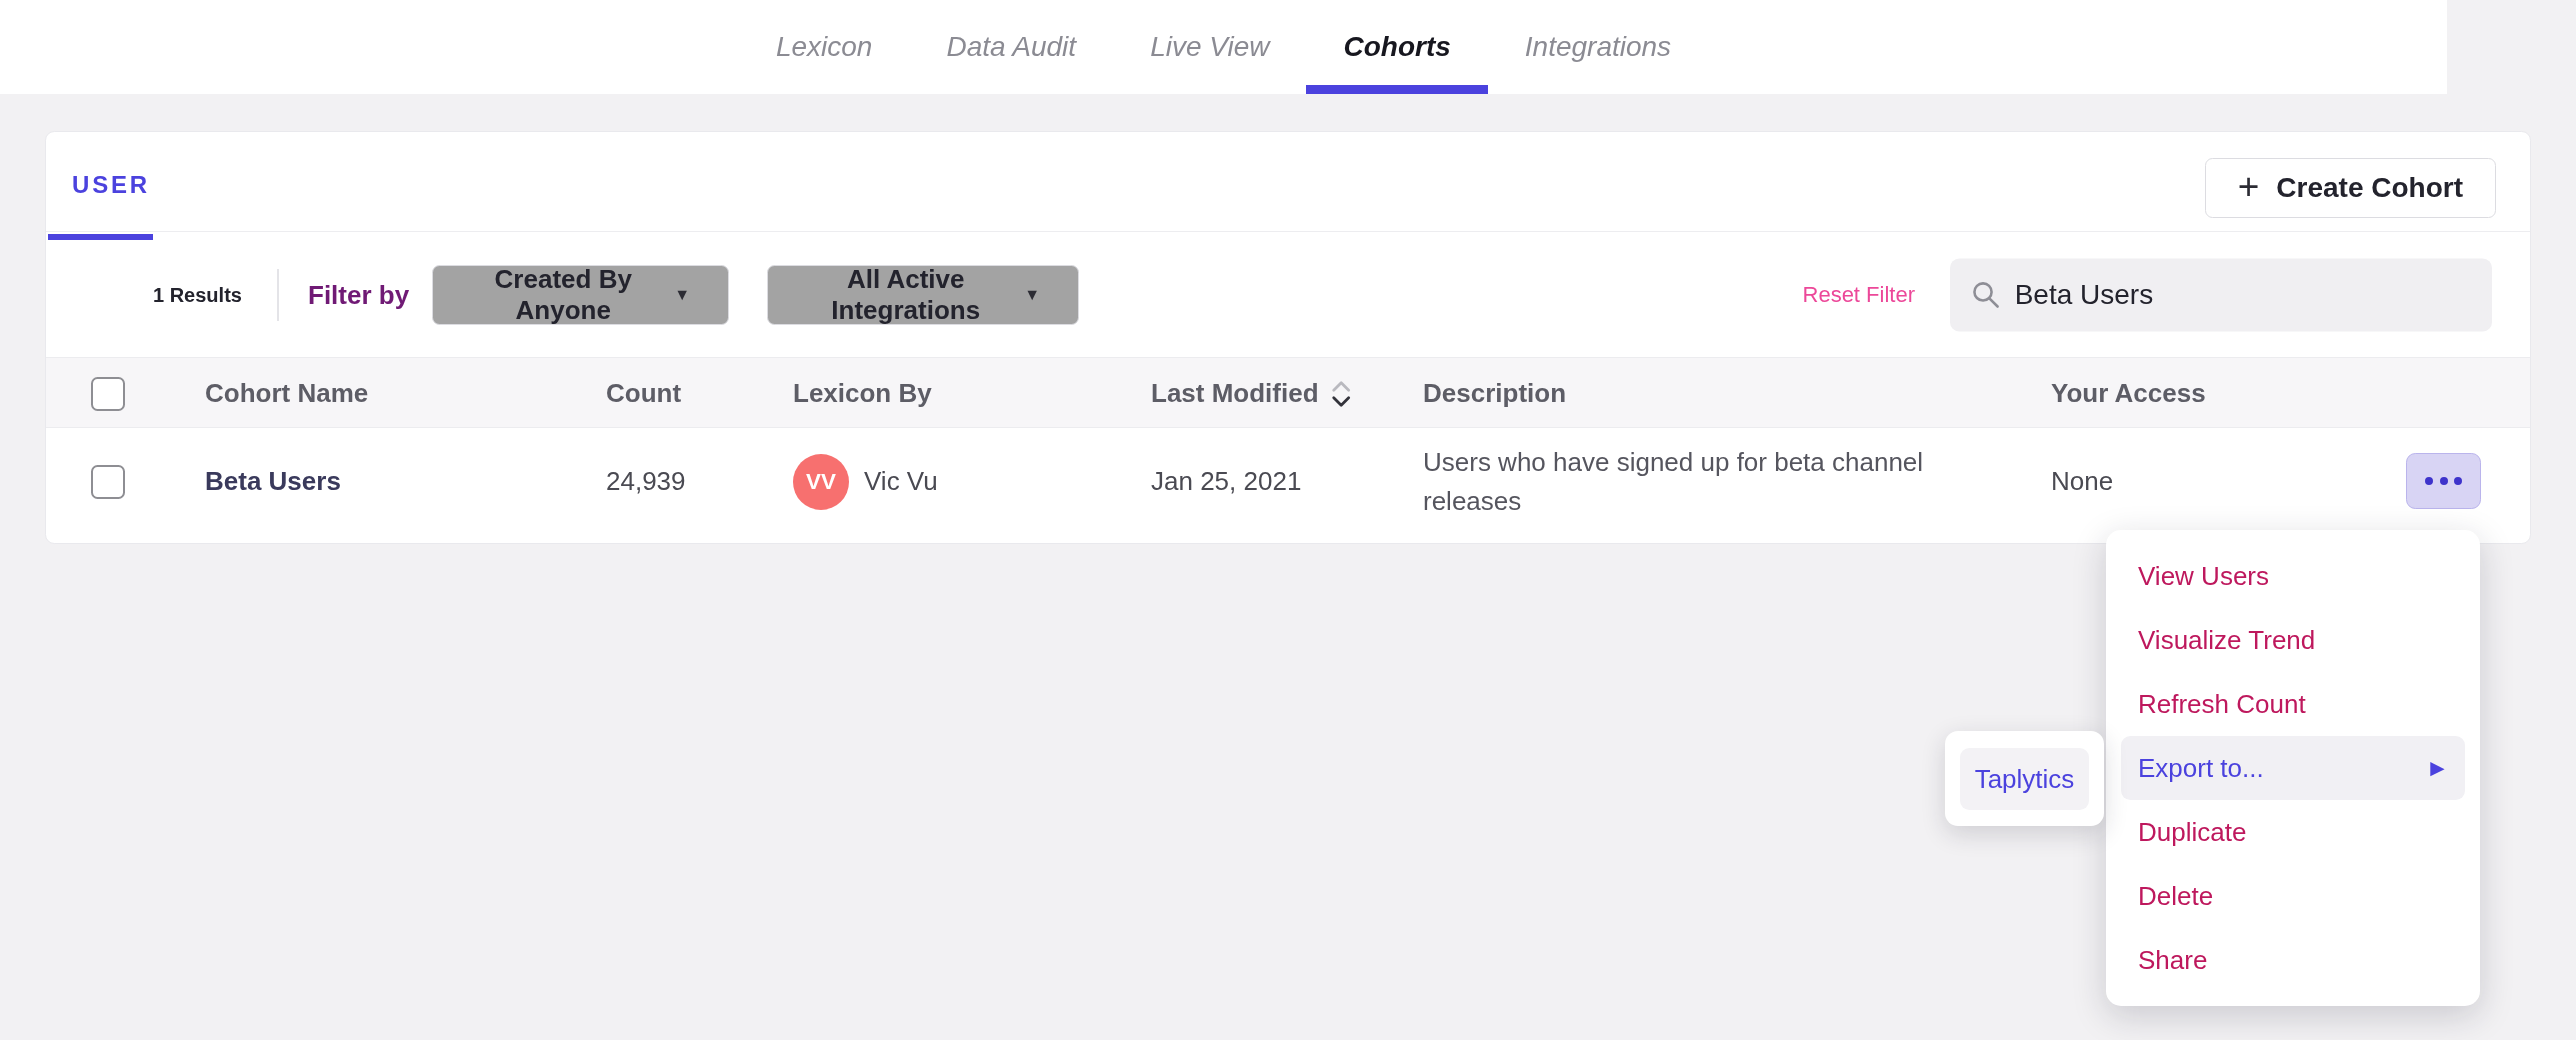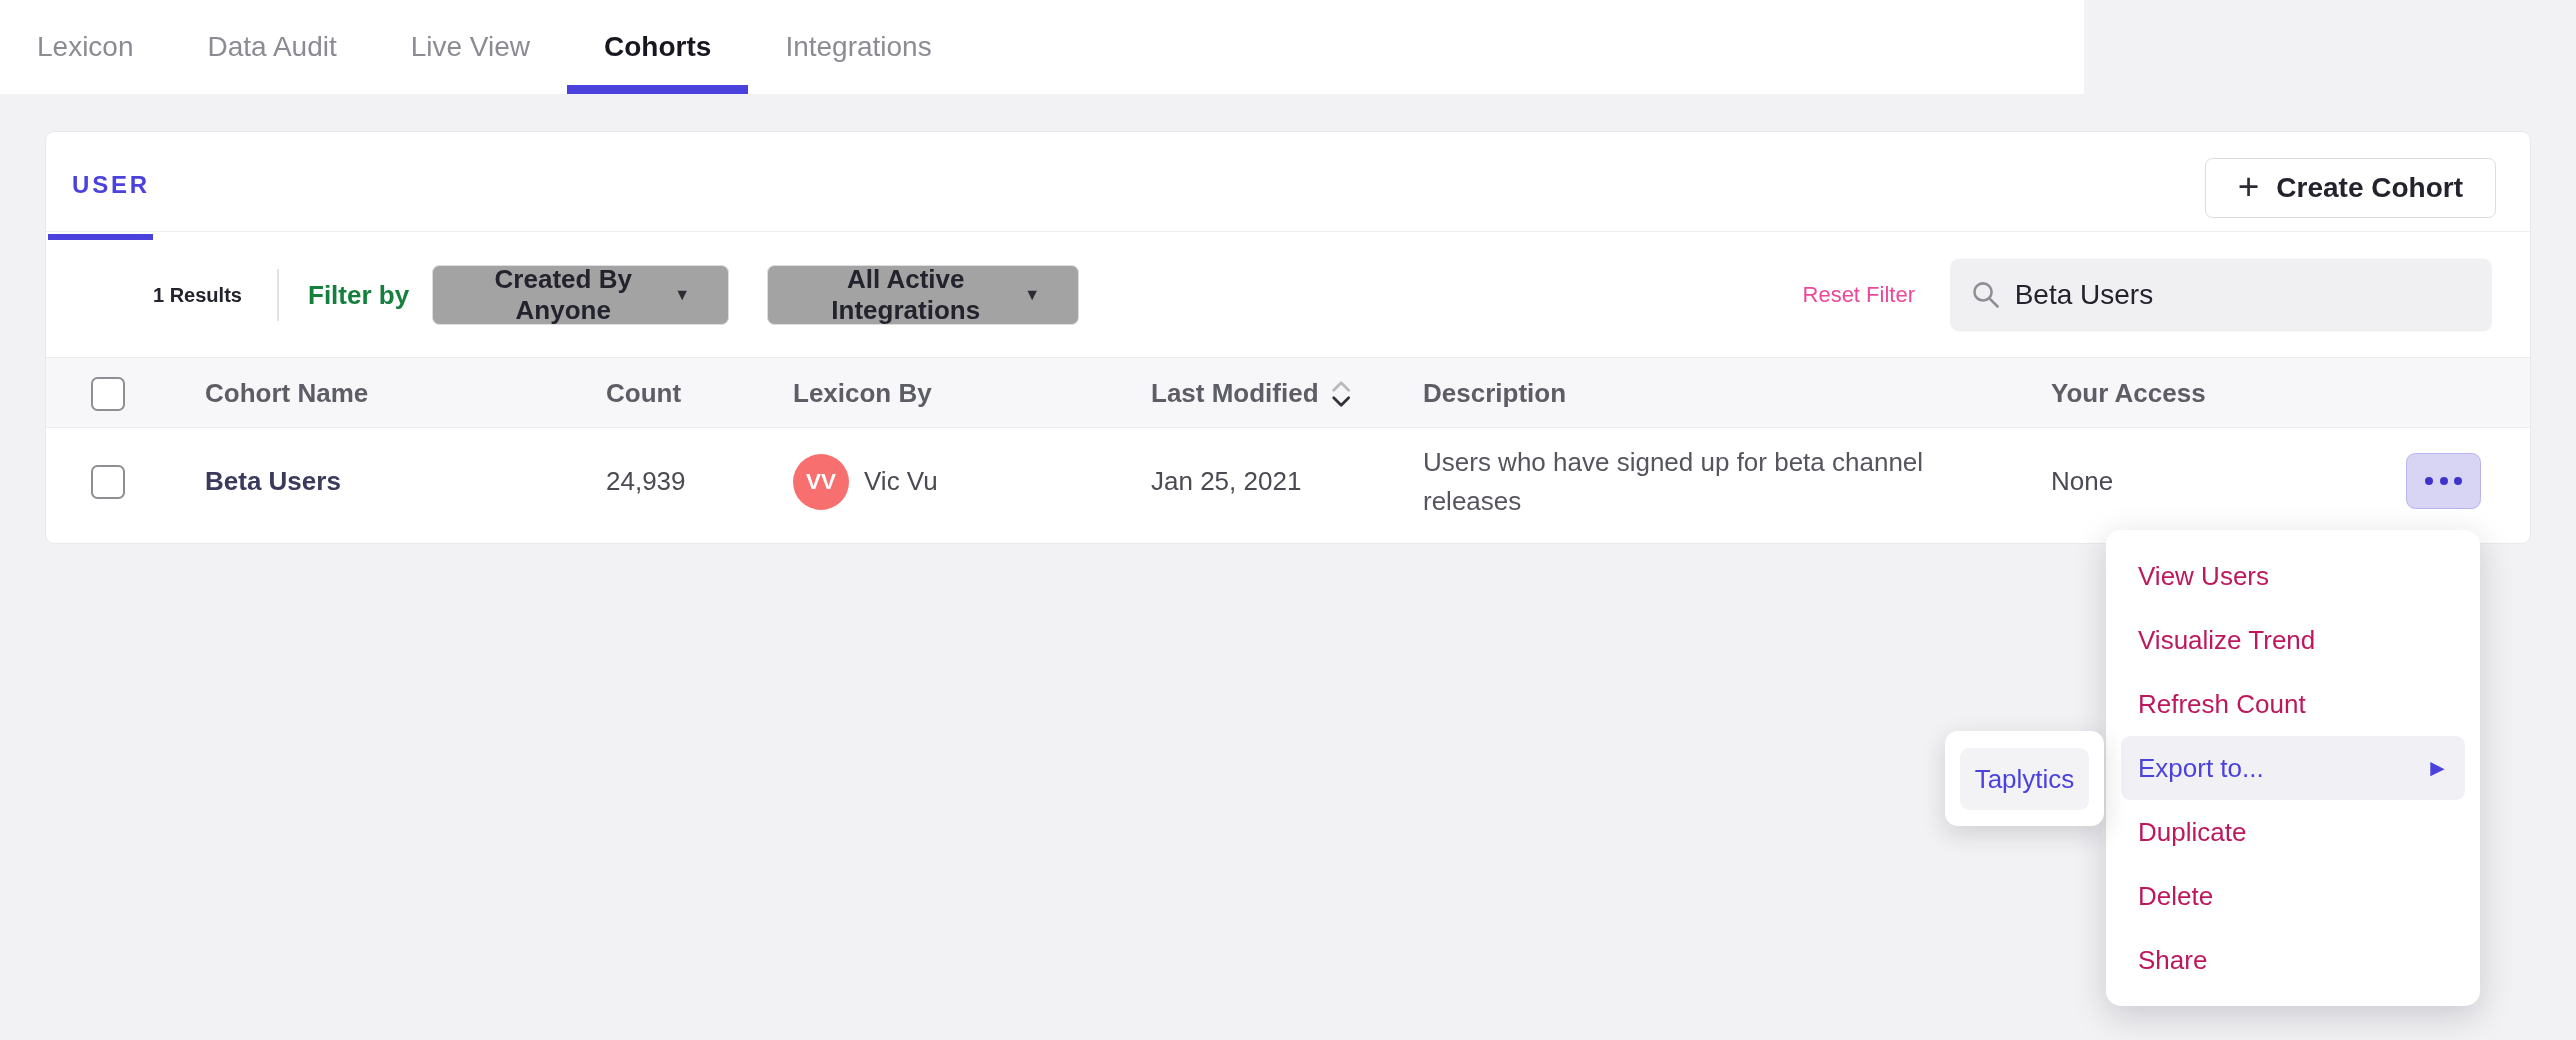--- a/index.html
+++ b/index.html
@@ -1,22 +1,22 @@
 <!DOCTYPE html>
 <html style="font-size:15px"><head>
 <meta charset="utf-8">
 <style>
   * { margin:0; padding:0; box-sizing:border-box; }
   html,body { width:2576px; height:1040px; }
   body { font-family:"Liberation Sans", sans-serif; background:#f2f1f3; }
   .screen { position:relative; width:2576px; height:1040px; overflow:hidden; }
 
   
-  .topnav { position:absolute; left:0; top:0; width:2084px; height:94px; background:#ffffff;
-            display:flex; align-items:stretch; z-index:5; }
+  .topnav { position:absolute; left:0; top:0; width:2447px; height:94px; background:#ffffff;
+            display:flex; justify-content:center; align-items:stretch; z-index:5;font-style:italic; }
   .nav-item { position:relative; display:flex; align-items:center; padding:0 37px;
               font-size:28px; color:#8b8b93; cursor:pointer; }
   .nav-item.active { color:#17171f; font-weight:600; }
   .nav-underline { position:absolute; left:0; right:0; bottom:0; height:9.3px; background:#4b42de; }
 
   
   .card { position:absolute; left:45px; top:131px; width:2486px; height:413px; background:#ffffff;
           border:0.9px solid #e9e9ed; border-radius:9.3px; z-index:2; }
 
   
@@ -29,21 +29,21 @@
                 display:flex; align-items:center; gap:17px; background:#fff;
                 border:1.9px solid #dcdce1; border-radius:7.5px; font-size:28px; font-weight:600;
                 color:#23232d; cursor:pointer; font-family:inherit; }
   .plus { font-size:37px; font-weight:400; color:#2c2c34; line-height:1; margin-top:-3.7px; }
 
   
   .filterbar { position:relative; height:125px; }
   .fb-abs { position:absolute; top:50%; transform:translateY(-50%); }
   .results { left:107px; font-size:20px; font-weight:600; color:#23232d; }
   .vdivider { left:231px; width:1.9px; height:52px; background:#e4e4e8; }
-  .filter-by { left:262px; font-size:26px; font-weight:600; color:#15803d; }
+  .filter-by { left:262px; font-size:26px; font-weight:600; color:#701a75; }
   .dropdown { height:60px; border:1.9px solid #dcdce1; border-radius:7.5px; background:#a3a3a3;
               display:flex; align-items:center; justify-content:space-between;
               padding:0 38px; font-size:26px; font-weight:600; color:#23232d; cursor:pointer;
               font-family:inherit; }
   .dd1 { left:386px; width:297px; }
   .dd2 { left:721px; width:312px; }
   .caret { font-size:16px; color:#2c2c34; margin-left:18.7px; }
   .reset { right:615px; font-size:22px; color:#ec4899; cursor:pointer; }
   .searchbox { right:38px; width:542px; height:73px; background:#f0eff2; border-radius:9.3px;
                display:flex; align-items:center; padding:0 20.5px; gap:15px; }

